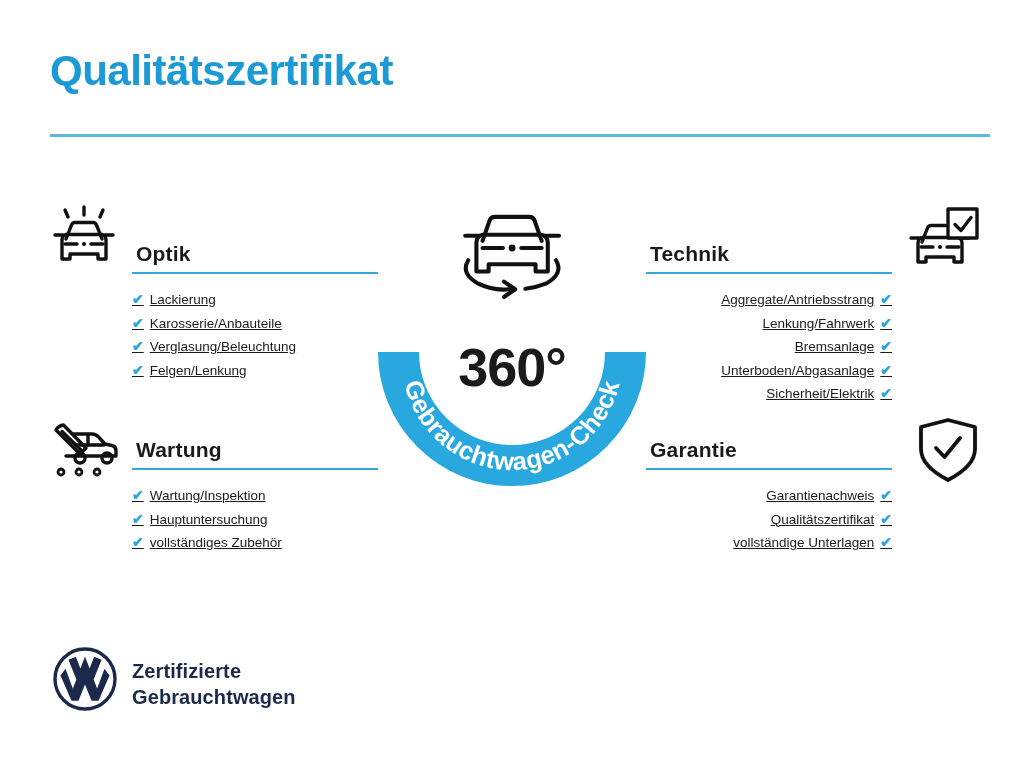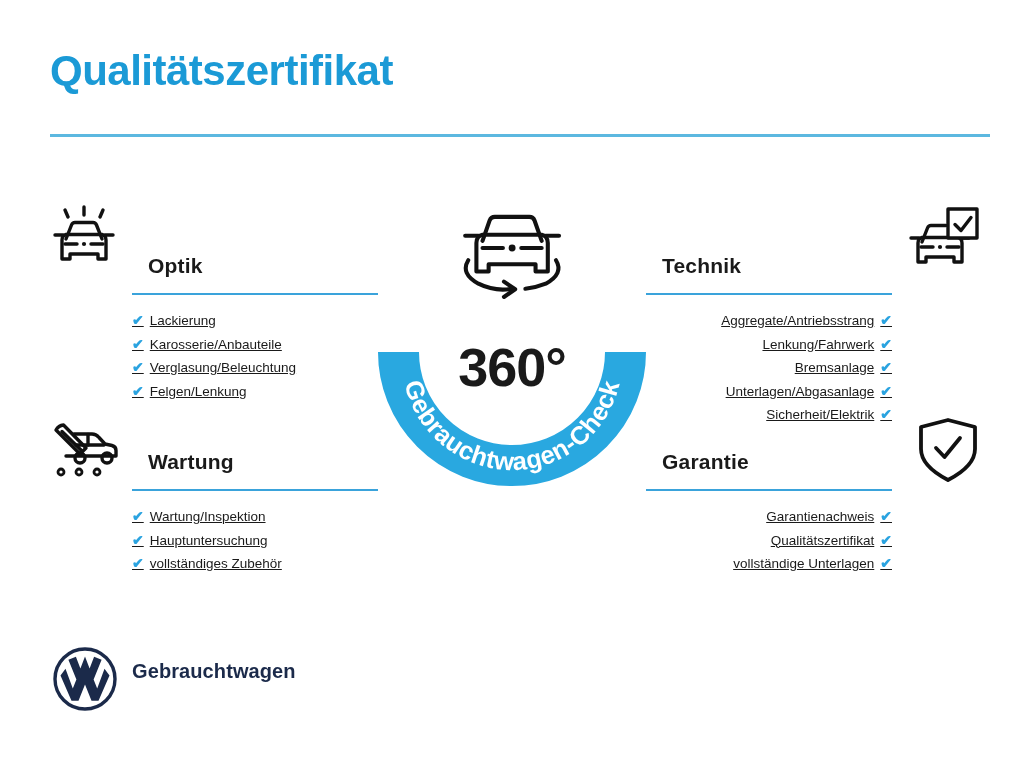--- a/index.html
+++ b/index.html
@@ -39,21 +39,21 @@
   
   .section {
     position: absolute;
   }
   .sec-optik    { left: 132px; top: 238px; width: 246px; }
   .sec-wartung  { left: 132px; top: 434px; width: 246px; }
   .sec-technik  { left: 646px; top: 238px; width: 246px; }
   .sec-garantie { left: 646px; top: 434px; width: 246px; }
 
   .section h2 {
-    margin: 16px;
+    margin: 4px;
     font-size: 21px;
     font-weight: bold;
     color: #1a1a1a;
     line-height: 1.1;
     letter-spacing: 0.2px;
   }
   .section .rule {
     margin-top: 7px;
     height: 2px;
     background: #3aa3db;
@@ -220,21 +220,21 @@
     <path d="M49 20.5 L55 26.5 L65 13.5"></path>
   </svg>
 </div>
 <div class="section sec-technik align-right">
   <h2>Technik</h2>
   <div class="rule"></div>
   <ul>
     <li><span>Aggregate/Antriebsstrang</span><span class="check">✔</span></li>
     <li><span>Lenkung/Fahrwerk</span><span class="check">✔</span></li>
     <li><span>Bremsanlage</span><span class="check">✔</span></li>
-    <li><span>Unterlagen/Abgasanlage</span><span class="check">✔</span></li>
+    <li><span>Unterboden/Abgasanlage</span><span class="check">✔</span></li>
     <li><span>Sicherheit/Elektrik</span><span class="check">✔</span></li>
   </ul>
 </div>
 
 <div class="sec-icon icon-garantie">
   <svg viewBox="0 0 76 76" width="76" height="76" fill="none" stroke="#111111" stroke-width="3.8" stroke-linecap="round" stroke-linejoin="round">
     <path d="M38 8 L65 15 L65 37 Q65 54 38 68 Q11 54 11 37 L11 15 Z"></path>
     <path d="M26 36 L34.5 45 L50 26"></path>
   </svg>
 </div>
@@ -298,14 +298,15 @@
              L13.5 22.8
              L20.8 42.5
              L24.4 33.5
              L16.4 13.8
              L23.9 10.8
              L28.4 22.5
              Z" fill="#1b2a4a"></path>
   </svg>
 </div>
 <div id="footer-text">
+  <div>Zertifizierte</div>
   <div>Gebrauchtwagen</div>
 </div>
 
 </body></html>

